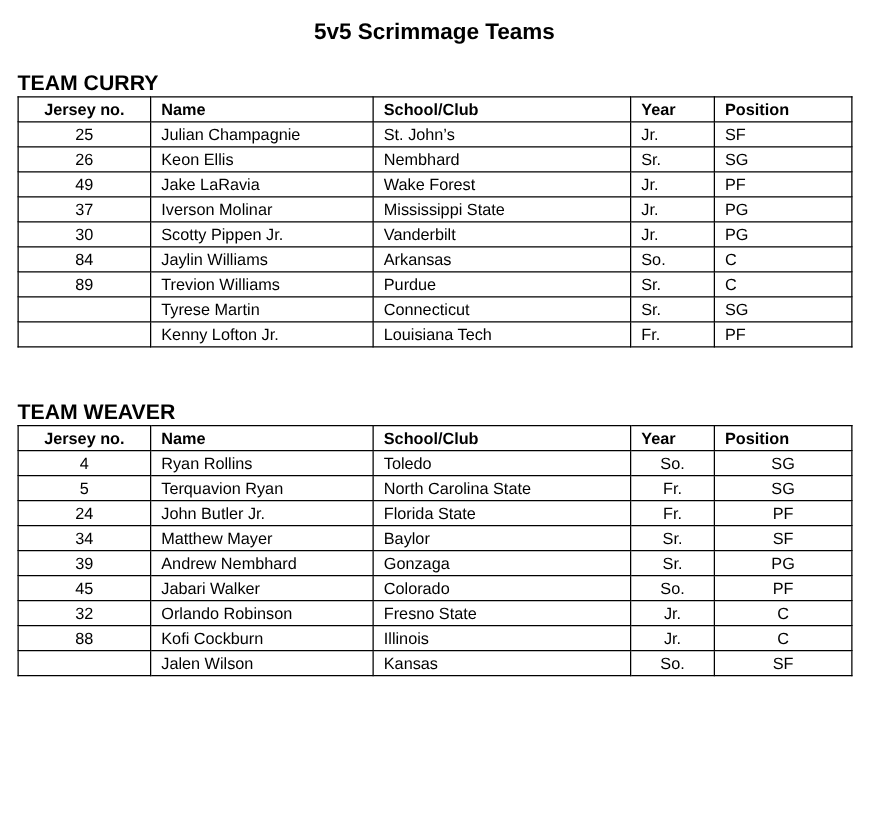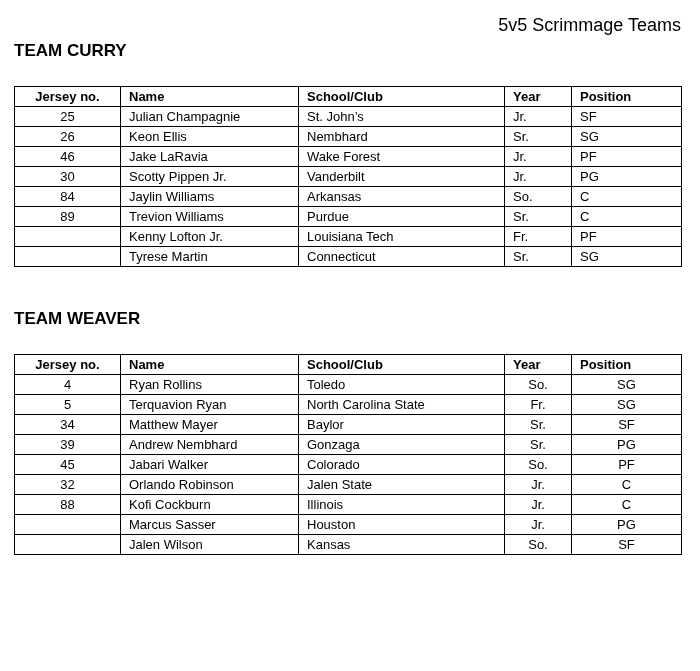--- a/index.html
+++ b/index.html
@@ -15,38 +15,37 @@
     overflow: hidden;
   }
   .page {
     width: 667px;
     margin-left: 14px;
   }
   h1.doc-title {
     margin: 14px 0 0 0;
     font-size: 18px;
     line-height: 22px;
-    font-weight: normal;
-    text-align: right;
+    font-weight: bold;
+    text-align: center;
   }
   h2.team-heading {
     margin: 42px 0 0 0;
     font-size: 17px;
     line-height: 20px;
     font-weight: bold;
     text-align: left;
   }
   .section:first-of-type h2.team-heading {
-    margin-top: 5px;
+    margin-top: 21px;
   }
   table.roster {
     border-collapse: collapse;
     table-layout: fixed;
     width: 667px;
-    margin-top: 25px;
   }
   table.roster th, table.roster td {
     border: 1px solid #000000;
     font-size: 13px;
     height: 19px;
     line-height: 19px;
     padding: 0 8px;
     overflow: hidden;
     white-space: nowrap;
     text-align: left;
@@ -93,25 +92,32 @@
               <td class="col-position">SF</td>
             </tr>
             <tr>
               <td class="col-jersey">26</td>
               <td class="col-name">Keon Ellis</td>
               <td class="col-school">Nembhard</td>
               <td class="col-year">Sr.</td>
               <td class="col-position">SG</td>
             </tr>
             <tr>
-              <td class="col-jersey">46</td>
+              <td class="col-jersey">49</td>
               <td class="col-name">Jake LaRavia</td>
               <td class="col-school">Wake Forest</td>
               <td class="col-year">Jr.</td>
               <td class="col-position">PF</td>
+            </tr>
+            <tr>
+              <td class="col-jersey">37</td>
+              <td class="col-name">Iverson Molinar</td>
+              <td class="col-school">Mississippi State</td>
+              <td class="col-year">Jr.</td>
+              <td class="col-position">PG</td>
             </tr>
             <tr>
               <td class="col-jersey">30</td>
               <td class="col-name">Scotty Pippen Jr.</td>
               <td class="col-school">Vanderbilt</td>
               <td class="col-year">Jr.</td>
               <td class="col-position">PG</td>
             </tr>
             <tr>
               <td class="col-jersey">84</td>
@@ -119,34 +125,34 @@
               <td class="col-school">Arkansas</td>
               <td class="col-year">So.</td>
               <td class="col-position">C</td>
             </tr>
             <tr>
               <td class="col-jersey">89</td>
               <td class="col-name">Trevion Williams</td>
               <td class="col-school">Purdue</td>
               <td class="col-year">Sr.</td>
               <td class="col-position">C</td>
+            </tr>
+            <tr>
+              <td class="col-jersey"></td>
+              <td class="col-name">Tyrese Martin</td>
+              <td class="col-school">Connecticut</td>
+              <td class="col-year">Sr.</td>
+              <td class="col-position">SG</td>
             </tr>
             <tr>
               <td class="col-jersey"></td>
               <td class="col-name">Kenny Lofton Jr.</td>
               <td class="col-school">Louisiana Tech</td>
               <td class="col-year">Fr.</td>
               <td class="col-position">PF</td>
-            </tr>
-            <tr>
-              <td class="col-jersey"></td>
-              <td class="col-name">Tyrese Martin</td>
-              <td class="col-school">Connecticut</td>
-              <td class="col-year">Sr.</td>
-              <td class="col-position">SG</td>
             </tr>
           </tbody>
         </table>
       </section>
       <section class="section">
         <h2 class="team-heading">TEAM WEAVER</h2>
         <table class="roster center-yp">
           <colgroup>
             <col style="width: 106px;">
             <col style="width: 178px;">
@@ -172,20 +178,27 @@
               <td class="col-position">SG</td>
             </tr>
             <tr>
               <td class="col-jersey">5</td>
               <td class="col-name">Terquavion Ryan</td>
               <td class="col-school">North Carolina State</td>
               <td class="col-year">Fr.</td>
               <td class="col-position">SG</td>
             </tr>
             <tr>
+              <td class="col-jersey">24</td>
+              <td class="col-name">John Butler Jr.</td>
+              <td class="col-school">Florida State</td>
+              <td class="col-year">Fr.</td>
+              <td class="col-position">PF</td>
+            </tr>
+            <tr>
               <td class="col-jersey">34</td>
               <td class="col-name">Matthew Mayer</td>
               <td class="col-school">Baylor</td>
               <td class="col-year">Sr.</td>
               <td class="col-position">SF</td>
             </tr>
             <tr>
               <td class="col-jersey">39</td>
               <td class="col-name">Andrew Nembhard</td>
               <td class="col-school">Gonzaga</td>
@@ -195,37 +208,30 @@
             <tr>
               <td class="col-jersey">45</td>
               <td class="col-name">Jabari Walker</td>
               <td class="col-school">Colorado</td>
               <td class="col-year">So.</td>
               <td class="col-position">PF</td>
             </tr>
             <tr>
               <td class="col-jersey">32</td>
               <td class="col-name">Orlando Robinson</td>
-              <td class="col-school">Jalen State</td>
+              <td class="col-school">Fresno State</td>
               <td class="col-year">Jr.</td>
               <td class="col-position">C</td>
             </tr>
             <tr>
               <td class="col-jersey">88</td>
               <td class="col-name">Kofi Cockburn</td>
               <td class="col-school">Illinois</td>
               <td class="col-year">Jr.</td>
               <td class="col-position">C</td>
-            </tr>
-            <tr>
-              <td class="col-jersey"></td>
-              <td class="col-name">Marcus Sasser</td>
-              <td class="col-school">Houston</td>
-              <td class="col-year">Jr.</td>
-              <td class="col-position">PG</td>
             </tr>
             <tr>
               <td class="col-jersey"></td>
               <td class="col-name">Jalen Wilson</td>
               <td class="col-school">Kansas</td>
               <td class="col-year">So.</td>
               <td class="col-position">SF</td>
             </tr>
           </tbody>
         </table>

